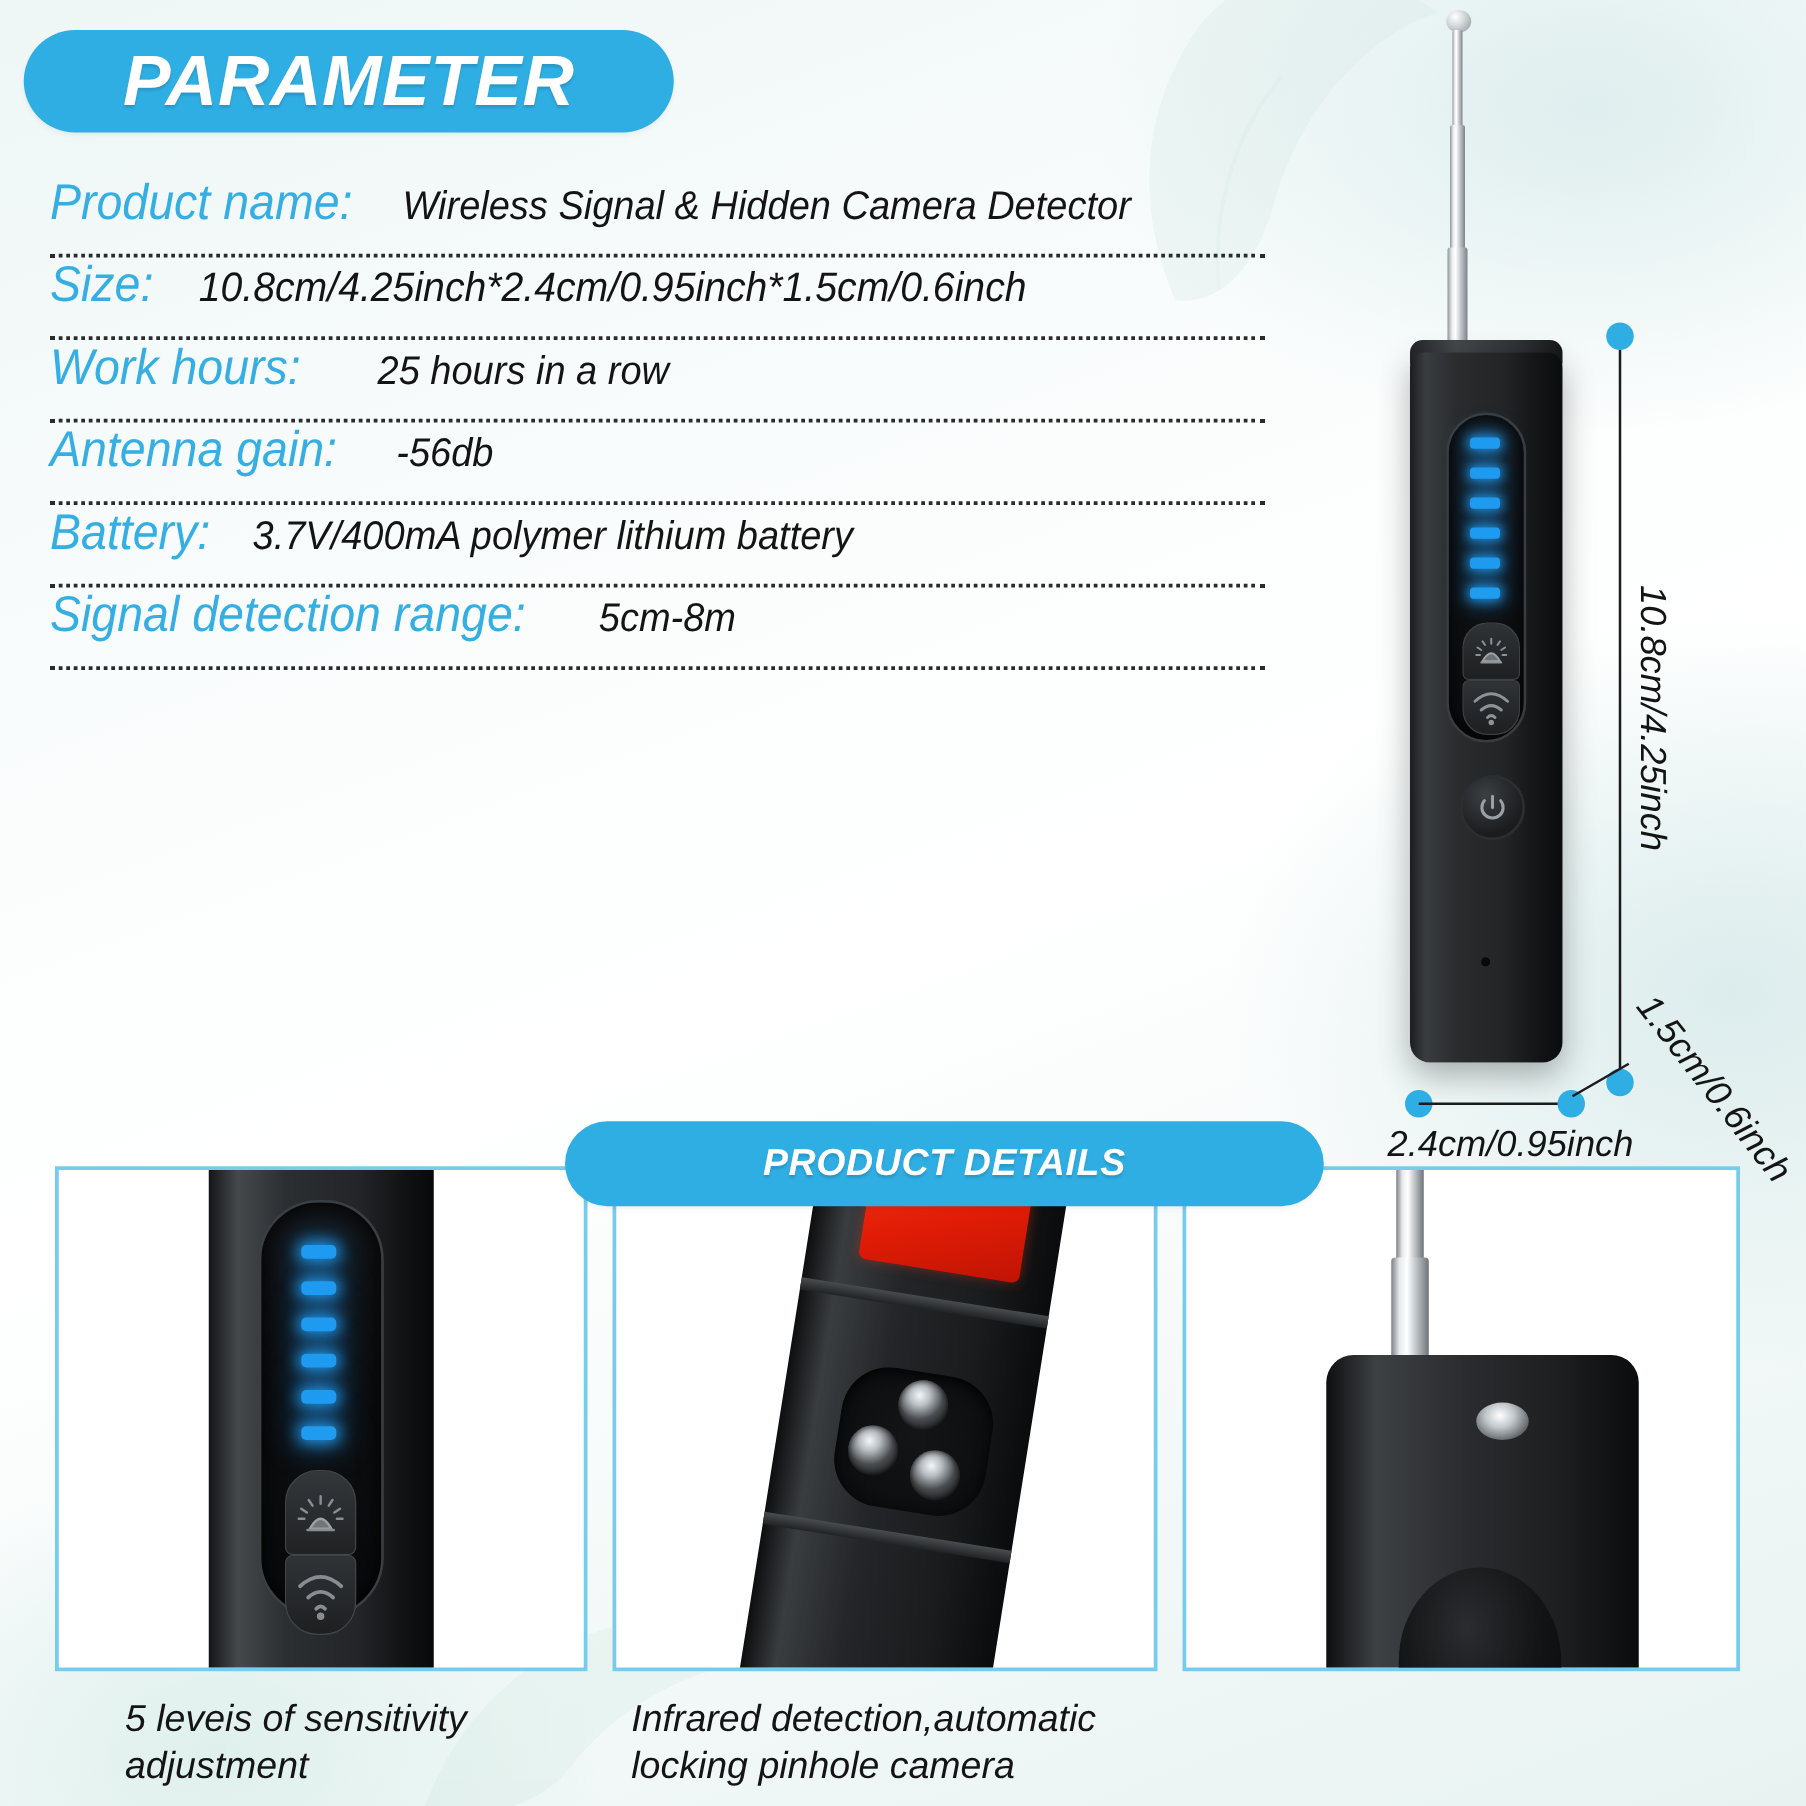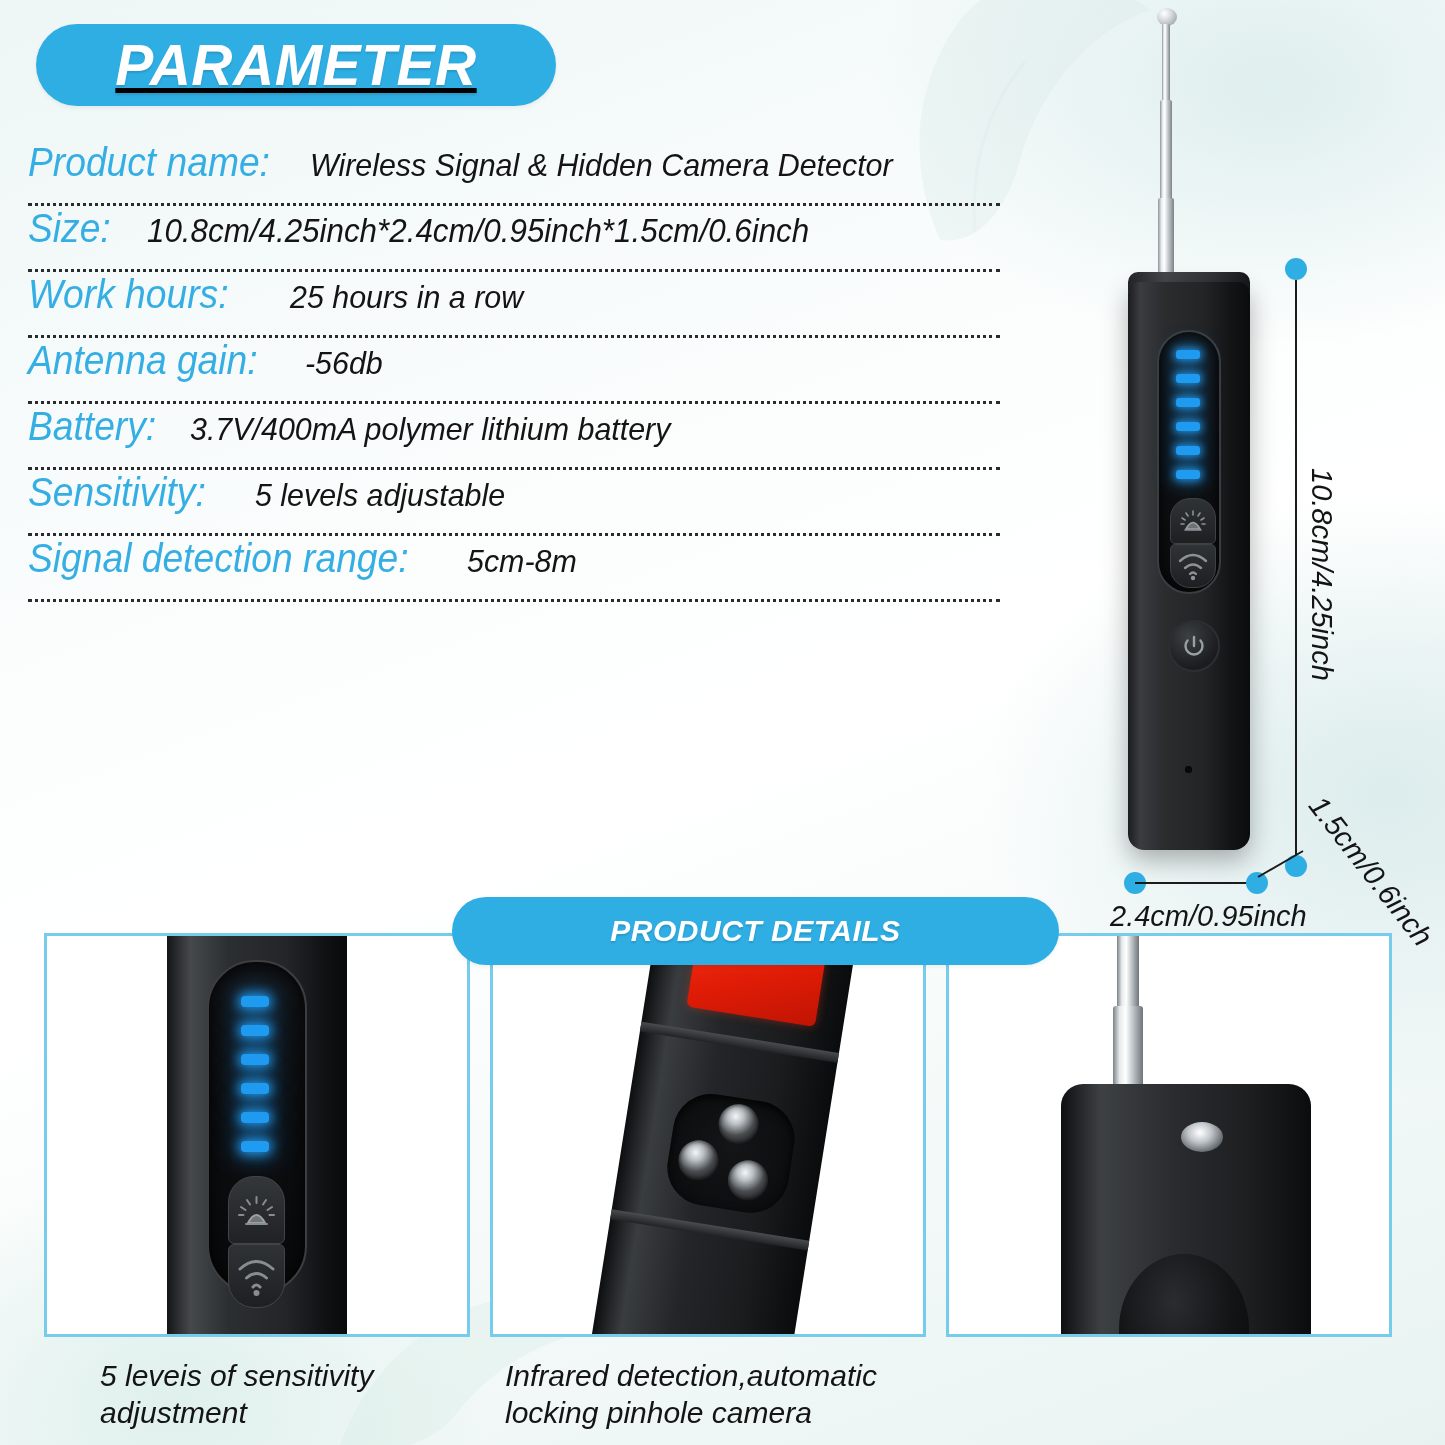--- a/index.html
+++ b/index.html
@@ -24,27 +24,27 @@
   .pill{
     position:absolute;display:flex;align-items:center;justify-content:center;
     background:#2FAEE4;border-radius:999px;
     box-shadow:0 2px 4px rgba(0,0,0,.06);
   }
   .pill span{
     color:#fff;font-style:italic;font-weight:bold;
     letter-spacing:.5px;white-space:nowrap;
     text-shadow:0 2px 2px rgba(0,0,0,.13);
   }
-  #param-pill{left:36px;top:24px;width:520px;height:82px;text-decoration:underline;}
+  #param-pill{left:19px;top:24px;width:520px;height:82px;}
   #param-pill span{font-size:57px;}
   #details-pill{left:452px;top:897px;width:607px;height:68px;z-index:40;}
   #details-pill span{font-size:30px;}
 
   
-  #spec{position:absolute;left:28px;top:140px;width:972px;}
+  #spec{position:absolute;left:40px;top:140px;width:972px;}
   .srow{
     display:flex;align-items:baseline;
     border-bottom:3px dotted #2b2b2b;
     padding:0 0 7px 0;
     min-height:56px;
   }
   .srow:last-child{border-bottom:3px dotted #2b2b2b;}
   .slabel{
     color:#35AEE4;font-style:italic;font-weight:normal;
     font-size:40px;white-space:nowrap;
@@ -237,24 +237,20 @@
         <div class="slabel">Work hours:</div>
         <div class="svalue">25 hours in a row</div>
       </div>
       <div class="srow r3">
         <div class="slabel">Antenna gain:</div>
         <div class="svalue">-56db</div>
       </div>
       <div class="srow r4">
         <div class="slabel">Battery:</div>
         <div class="svalue">3.7V/400mA polymer lithium battery</div>
-      </div>
-      <div class="srow r5">
-        <div class="slabel">Sensitivity:</div>
-        <div class="svalue">5 levels adjustable</div>
       </div>
       <div class="srow r6">
         <div class="slabel">Signal detection range:</div>
         <div class="svalue">5cm-8m</div>
       </div>
     </div>
 
   <div id="hero">
 
     <div class="ant-ball" style="left:37px;top:8px;width:20px;height:18px;"></div>

